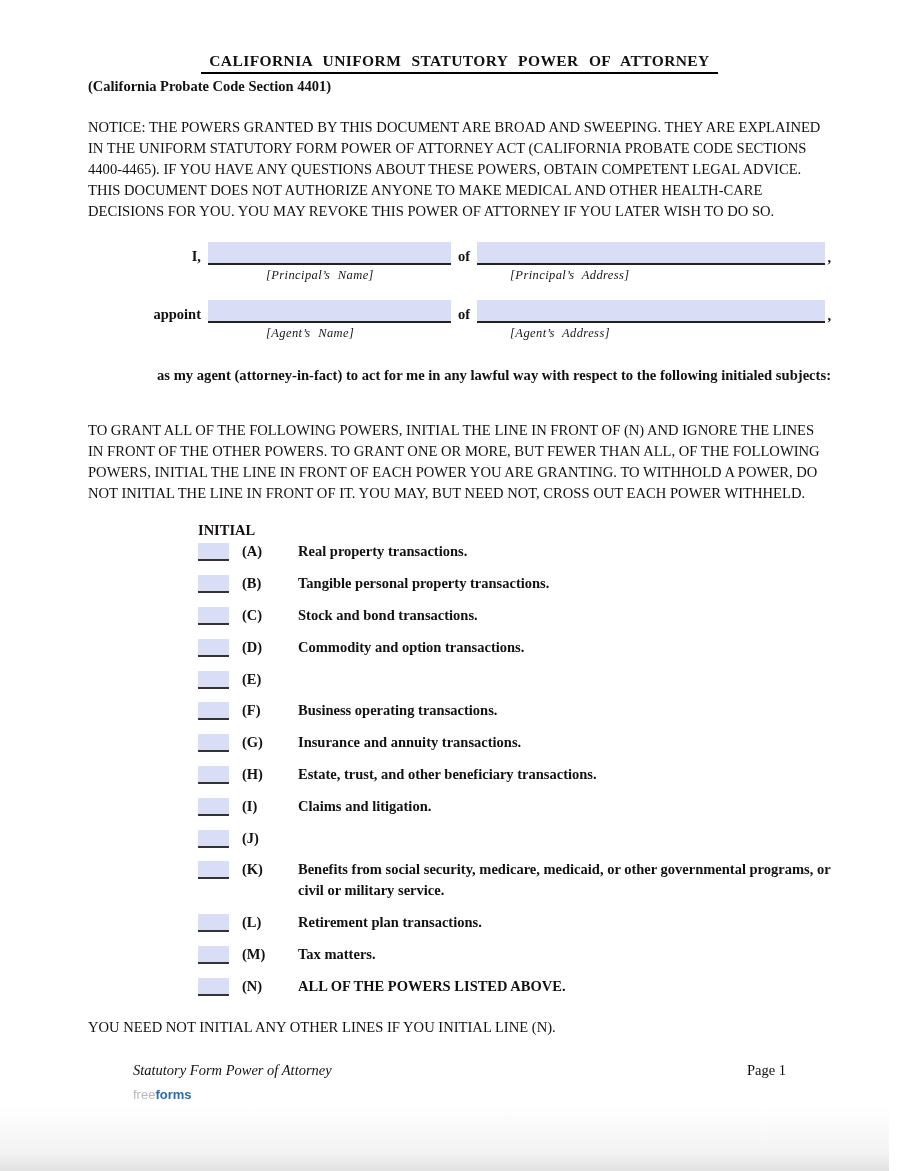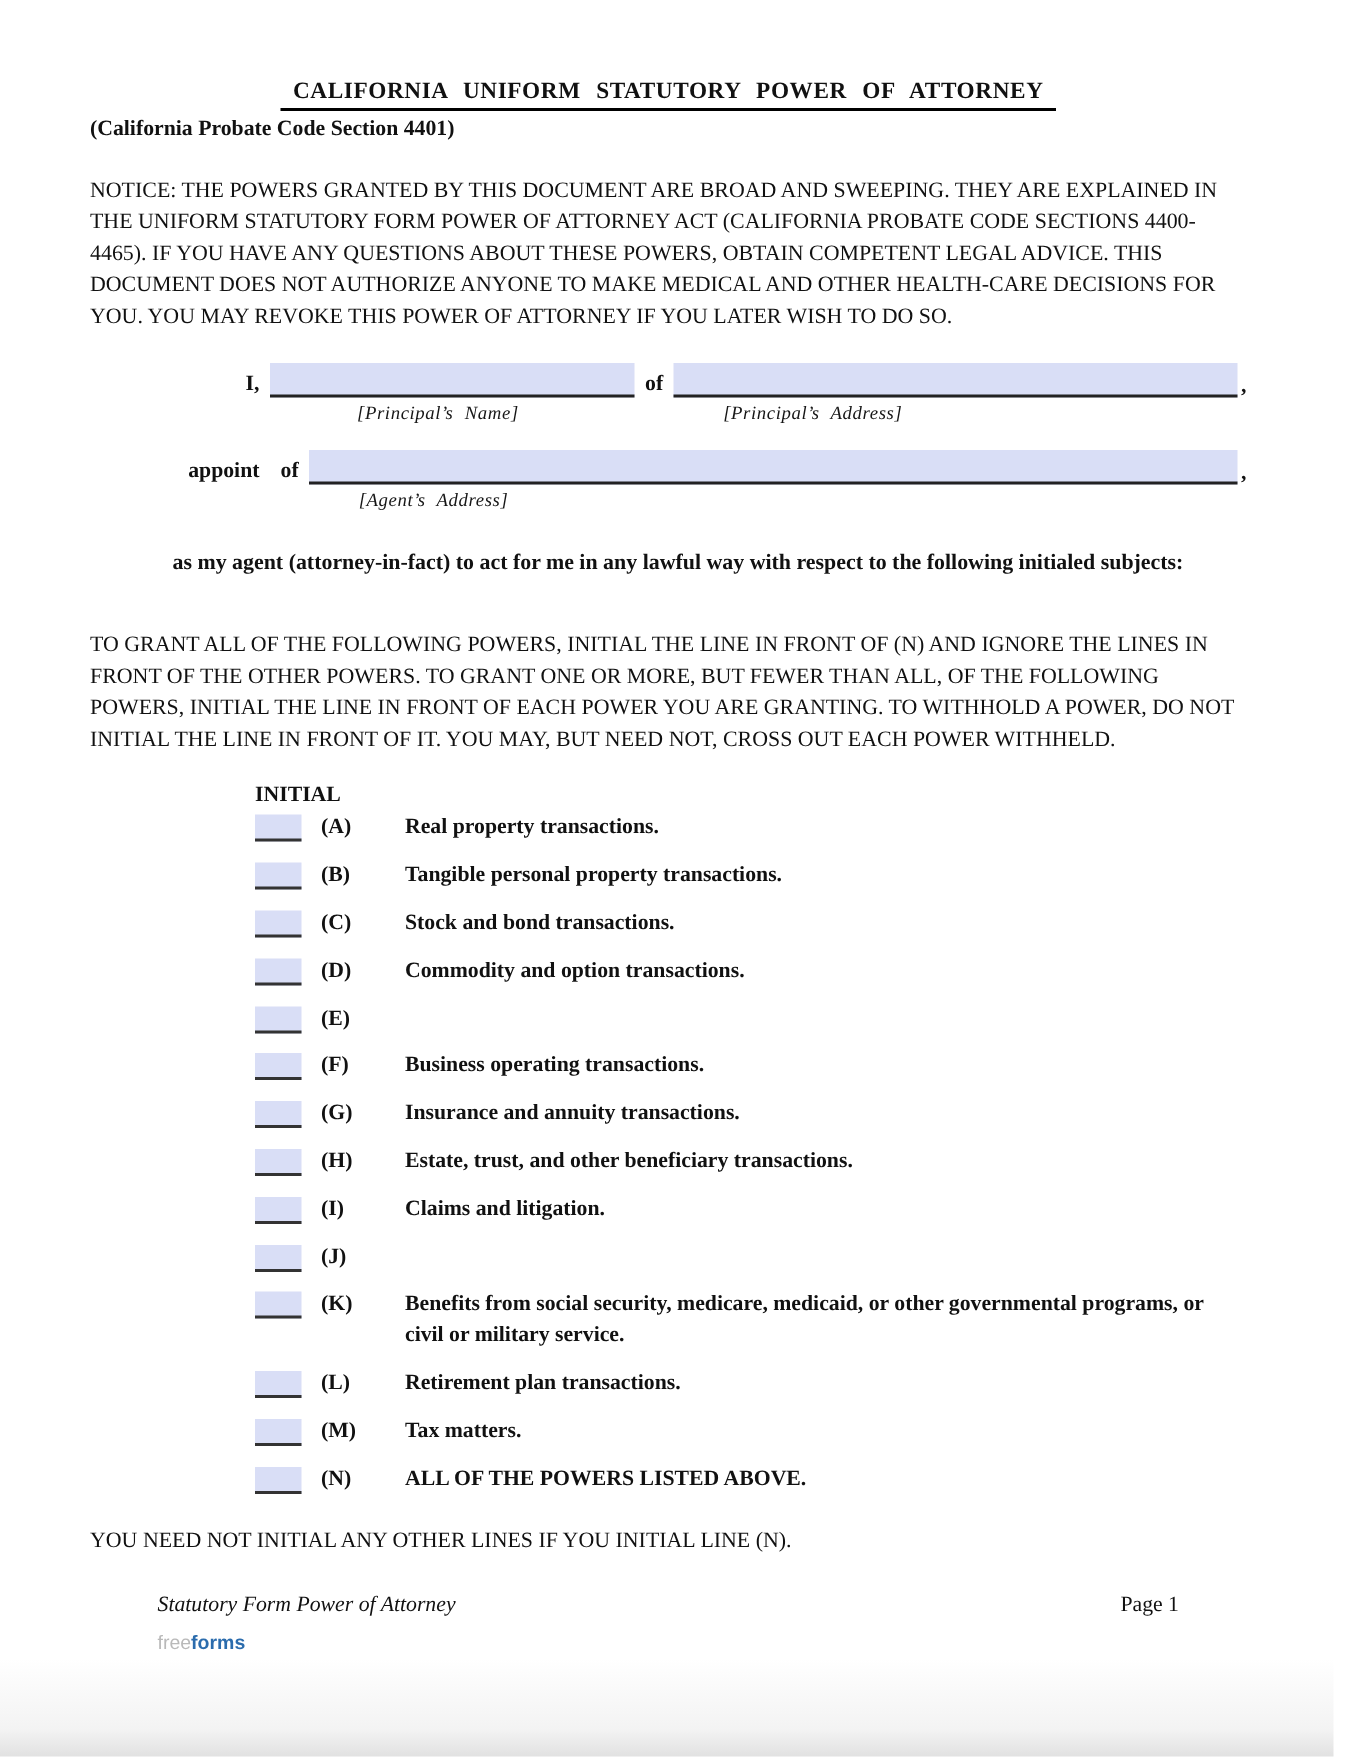--- a/index.html
+++ b/index.html
@@ -12,21 +12,21 @@
     position: relative;
     overflow: hidden;
   }
   :root {
     --field-bg: #d9def6;
     --logo-gray: #b9b9b9;
     --logo-blue: #2b6cad;
   }
   .page {
     width: 889px; height: 1171px;
-    padding: 52px 58px 0 60px;
+    padding: 52px 58px 0 88px;
     position: relative;
   }
 
   
   .doc-title-wrap { text-align: center; }
   .doc-title {
     display: inline-block;
     margin: 0;
     font-size: 15.5px;
     font-weight: bold;
@@ -90,20 +90,21 @@
   .clause-connector { margin: 0 7px; line-height: 18px; }
   .clause-suffix { margin-left: 2px; line-height: 16px; }
 
   
   .agent-statement {
     margin: 10px 0 0 55px;
     max-width: 705px;
     font-weight: bold;
     font-size: 14.6px;
     line-height: 34px;
+    text-align: right;
   }
 
   
   .instructions {
     margin: 28px 0 0 0;
     font-size: 14.6px;
     line-height: 21px;
   }
 
   
@@ -198,20 +199,24 @@
     <span class="clause-connector">of</span>
     <div class="field-group address-group">
       <div class="fill-field"></div>
       <div class="field-label">[Principal’s Address]</div>
     </div>
     <span class="clause-suffix">,</span>
   </div>
 
   <div class="clause-row">
     <span class="clause-prefix">appoint</span>
+    <div class="field-group name-group">
+      <div class="fill-field"></div>
+      <div class="field-label">[Agent’s Name]</div>
+    </div>
     <span class="clause-connector">of</span>
     <div class="field-group address-group">
       <div class="fill-field"></div>
       <div class="field-label">[Agent’s Address]</div>
     </div>
     <span class="clause-suffix">,</span>
   </div>
 
   <p class="agent-statement">as my agent (attorney-in-fact) to act for me in any lawful way with respect to the following initialed subjects:</p>
 

